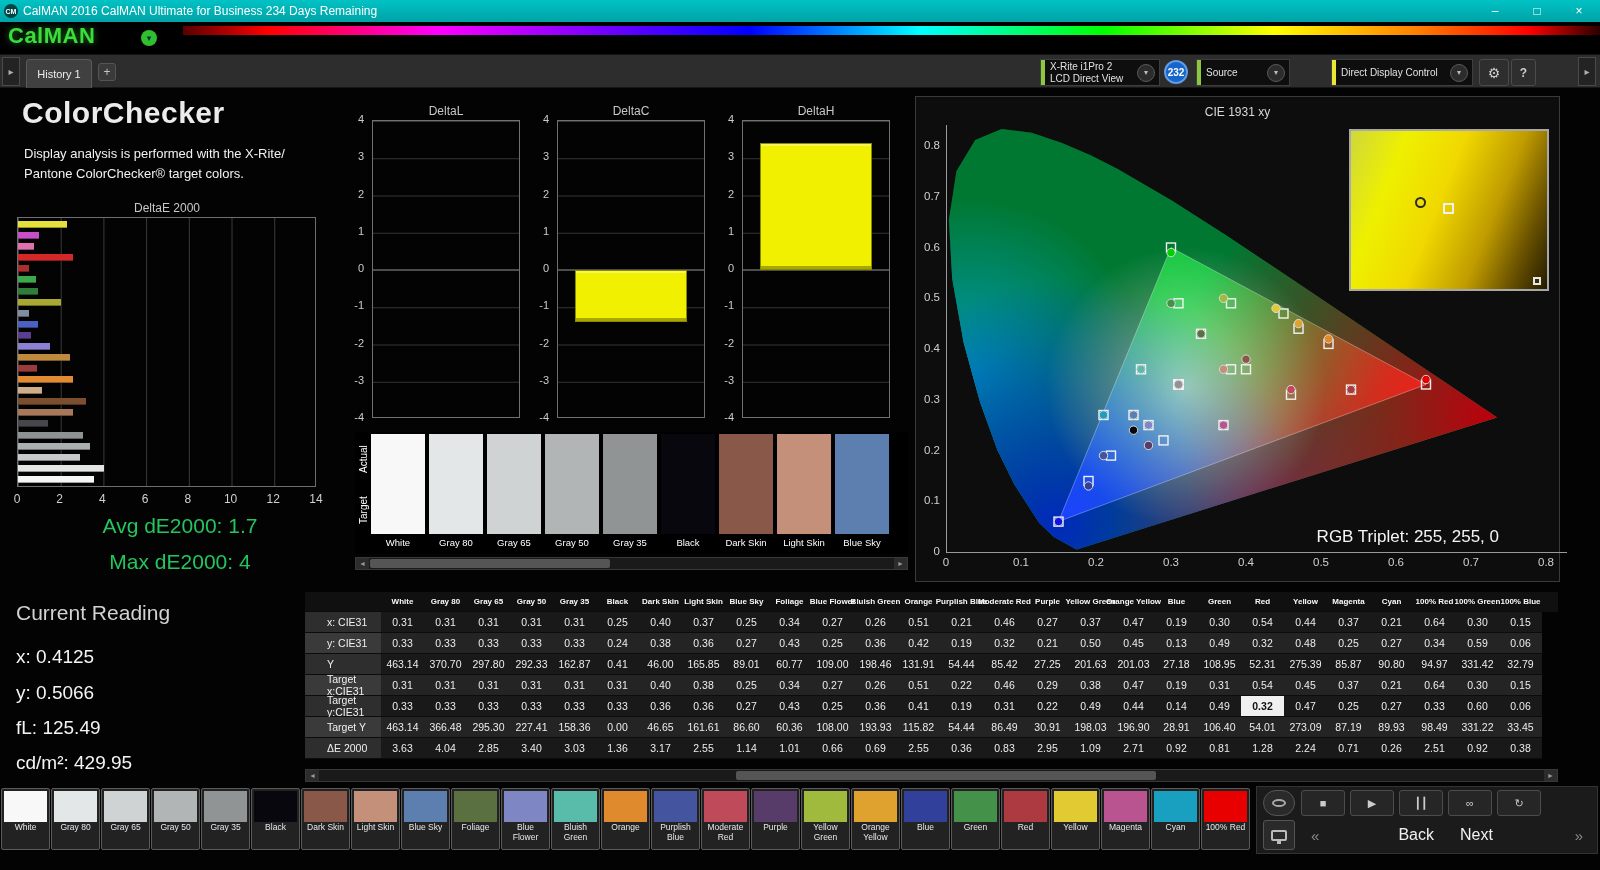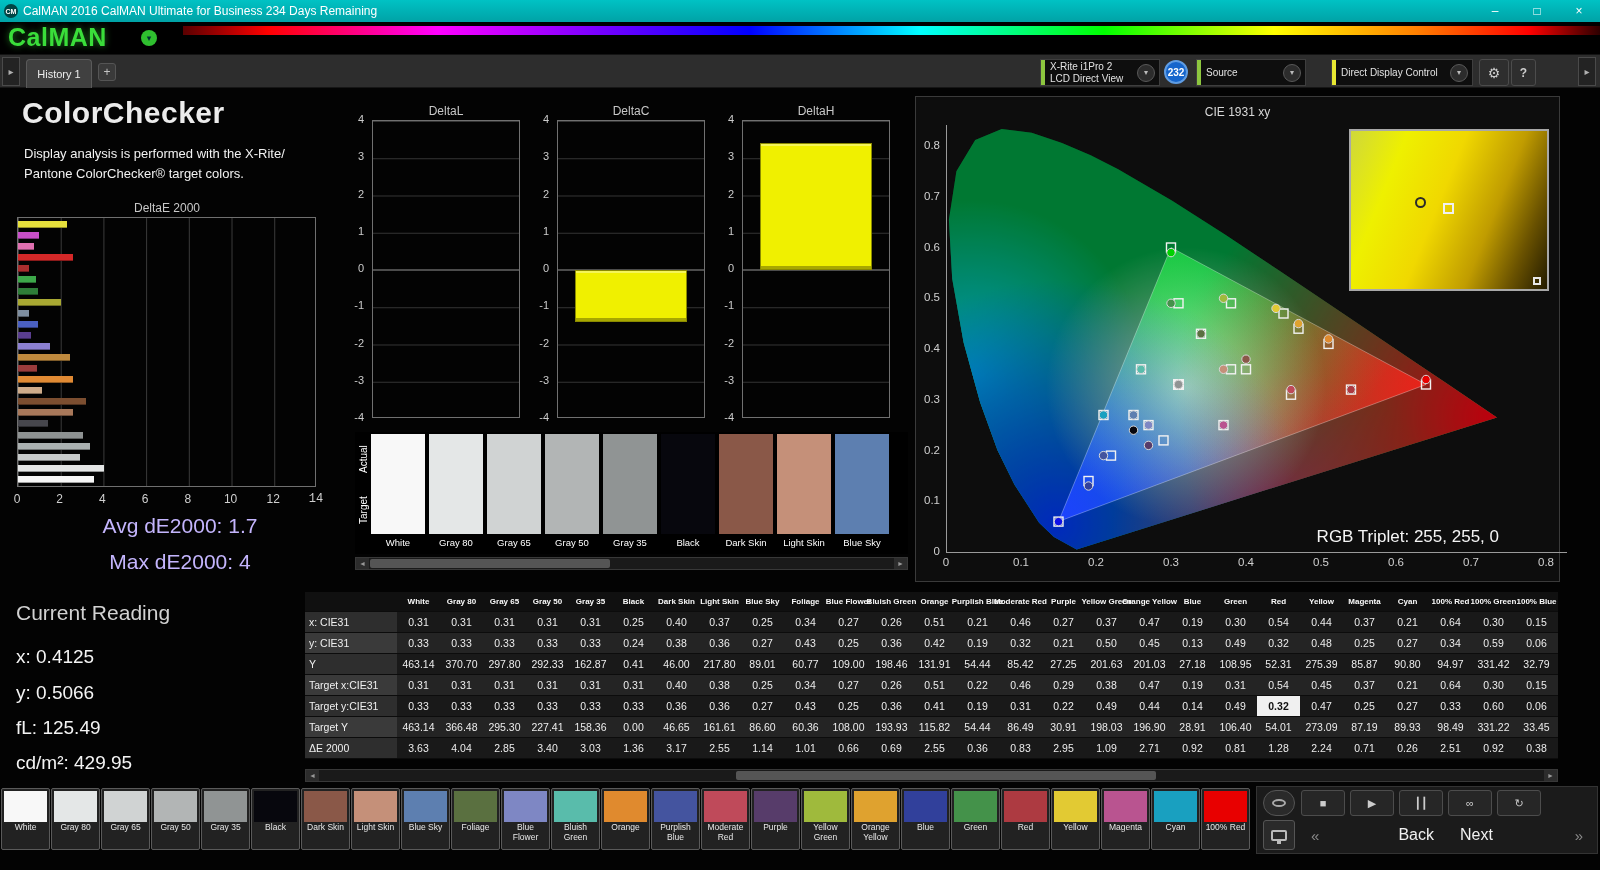--- a/index.html
+++ b/index.html
@@ -10,21 +10,21 @@
   .titlebar{position:absolute;left:0;top:0;width:1600px;height:22px;
     background:linear-gradient(#00c2c4,#00a2a6);display:flex;align-items:center;}
   .tb-icon{width:14px;height:14px;margin:0 5px 0 4px;border-radius:50%;background:#044;
     color:#fff;font-size:7px;font-weight:bold;display:flex;align-items:center;justify-content:center;}
   .tb-title{font-size:12px;color:#fff;}
   .tb-btns{margin-left:auto;display:flex;}
   .tb-btn{width:42px;height:22px;display:flex;align-items:center;justify-content:center;
     color:#fff;font-size:12px;cursor:pointer;}
   
   .logobar{position:absolute;left:0;top:22px;width:1600px;height:32px;background:#000;}
-  .logo-text{position:absolute;left:8px;top:1px;font-size:25px;font-weight:bold;color:#3ade3a;
+  .logo-text{position:absolute;left:8px;top:1px;font-size:22px;font-weight:bold;color:#3ade3a;
     letter-spacing:.5px;text-shadow:0 0 7px rgba(60,220,60,.55);}
   .logo-drop{position:absolute;left:141px;top:8px;width:16px;height:16px;border-radius:50%;
     background:#2fbf2f;color:#033;font-size:9px;display:flex;align-items:center;justify-content:center;}
   .rainbow{position:absolute;left:183px;top:4px;right:0;height:9px;
     background:linear-gradient(90deg,#5a0000,#f00 6%,#f0f 18%,#7b00ff 29%,#0000ff 40%,#00ffff 52%,
       #00ff00 65%,#ffff00 77%,#ff8000 87%,#ff0000 95%,#2c0000 100%);}
   
   .tabbar{position:absolute;left:0;top:54px;width:1600px;height:34px;background:#2d2d2d;
     border-top:1px solid #141414;border-bottom:1px solid #161616;}
   .hist-toggle,.panel-toggle{position:absolute;top:2px;width:18px;height:29px;background:#232323;
@@ -36,38 +36,38 @@
     display:flex;align-items:center;justify-content:center;}
   .tab-add{position:absolute;left:98px;top:8px;width:18px;height:18px;background:#3a3a3a;border:1px solid #555;
     border-radius:3px;color:#c4c4c4;font-size:12px;display:flex;align-items:center;justify-content:center;}
   .dd{position:absolute;top:4px;height:27px;background:#0e0e0e;border:1px solid #3e3e3e;
     display:flex;align-items:center;}
   .dd-bar{width:4px;align-self:stretch;}
   .dd-bar.green{background:#8dc63f;} .dd-bar.yellow{background:#e8e832;}
   .dd-txt{flex:1;padding:0 5px;font-size:10px;line-height:1.2;color:#e2e2e2;white-space:nowrap;overflow:hidden;}
   .dd-circ{width:18px;height:18px;margin-right:4px;border-radius:50%;background:#2c2c2c;border:1px solid #585858;
     color:#bbb;font-size:8px;display:flex;align-items:center;justify-content:center;flex:none;}
-  .dd-meter{left:1040px;width:120px;} .dd-source{left:1196px;width:110px;} .dd-ddc{left:1331px;width:142px;}
+  .dd-meter{left:1040px;width:120px;} .dd-source{left:1196px;width:94px;} .dd-ddc{left:1331px;width:142px;}
   .badge{position:absolute;left:1164px;top:5px;width:24px;height:24px;border-radius:50%;background:#1565cc;
     border:2px solid #5f9ce2;color:#fff;font-size:10px;font-weight:bold;display:flex;align-items:center;justify-content:center;}
   .sq-btn{position:absolute;top:4px;height:27px;background:#2e2e2e;border:1px solid #4c4c4c;border-radius:3px;
     color:#ccc;display:flex;align-items:center;justify-content:center;}
   .sq-btn.gear{left:1479px;width:30px;font-size:14px;}
   .sq-btn.help{left:1511px;width:25px;font-size:12px;font-weight:bold;}
   
   .cc-title{position:absolute;left:22px;top:96px;font-size:30px;color:#ececec;letter-spacing:.5px;font-weight:bold;}
   .cc-desc{position:absolute;left:24px;top:144px;font-size:13px;color:#f2f2f2;line-height:1.5;}
   .de-title{position:absolute;left:17px;top:201px;width:300px;text-align:center;font-size:12px;color:#c8c8c8;}
   .de-chart{position:absolute;left:17px;top:217px;width:299px;height:270px;border:1px solid #6f6f6f;
     background-image:linear-gradient(90deg,#3a3a3a 1px,transparent 1px);background-size:42.71px 100%;}
   .de-bars{display:flex;flex-direction:column;justify-content:space-around;height:100%;padding:1px 0;}
   .de-bar{height:7px;box-shadow:inset 0 -1px rgba(0,0,0,.35);}
   .de-xlabels{position:absolute;left:17px;top:492px;width:299px;height:14px;}
   .de-xlabel{position:absolute;transform:translateX(-50%);font-size:12px;color:#d0d0d0;}
-  .avg,.max{position:absolute;left:10px;width:340px;text-align:center;font-size:21px;color:#c4b5fd;}
+  .avg,.max{position:absolute;left:10px;width:340px;text-align:center;font-size:21px;color:#22c55e;}
   .avg{top:514px;} .max{top:550px;}
   .cr-title{position:absolute;left:16px;top:601px;font-size:21px;color:#d2d2d2;}
   .cr-val{position:absolute;left:16px;font-size:19px;color:#f4f4f4;}
   
   .delta-chart{position:absolute;top:104px;width:182px;height:330px;}
   .delta-title{position:absolute;left:34px;top:0;width:148px;text-align:center;font-size:12px;color:#c8c8c8;}
   .delta-ylabels{position:absolute;left:0;top:16px;width:30px;height:298px;}
   .delta-ylabel{position:absolute;right:4px;width:26px;text-align:right;font-size:11px;color:#ccc;}
   .delta-plot{position:absolute;left:34px;top:16px;width:148px;height:298px;border:1px solid #707070;
     background-image:linear-gradient(#343434 1px,transparent 1px);background-size:100% 37.25px;}
@@ -105,22 +105,22 @@
   .inset-circle{position:absolute;left:64px;top:66px;width:11px;height:11px;border:2px solid #2a2a2a;border-radius:50%;}
   .inset-square{position:absolute;left:92px;top:72px;width:11px;height:11px;border:2px solid #f0f0f0;}
   .inset-corner{position:absolute;left:182px;top:146px;width:8px;height:8px;border:2px solid #e8e8e8;}
   .rgb-triplet{position:absolute;right:60px;top:430px;font-size:17px;color:#f5f5f5;}
   .pt-target{fill:none;stroke:#f2f2f2;stroke-width:1.4;}
   .pt-actual{stroke:#d8d8d8;stroke-width:1;}
   
   .dtable{position:absolute;left:305px;top:592px;width:1253px;}
   .trow{display:flex;height:21px;}
   .trow.thead{height:20px;background:#101010;}
-  .tlabel{width:92px;flex:none;font-size:10.5px;color:#f0f0f0;display:flex;align-items:center;
-    padding-left:4px;border-bottom:1px solid #0c0c0c;}
+  .tlabel{width:76px;flex:none;font-size:10.5px;color:#f0f0f0;display:flex;align-items:center;
+    padding-left:22px;border-bottom:1px solid #0c0c0c;}
   .trow.odd .tlabel{background:#2e2e2e;} .trow.even .tlabel{background:#3a3a3a;}
   .tcell{width:43px;flex:none;display:flex;align-items:center;justify-content:center;
     font-size:10.5px;color:#ececec;border-bottom:1px solid #0c0c0c;}
   .trow.odd .tcell{background:#191919;} .trow.even .tcell{background:#242424;}
   .tcell.th{font-size:8px;font-weight:bold;white-space:nowrap;background:transparent;color:#fafafa;}
   .tcell.hl{background:#f0f0f0 !important;color:#101010;font-weight:bold;}
   
   .bottoms{position:absolute;left:1px;top:788px;width:1252px;height:64px;display:flex;gap:1px;overflow:hidden;}
   .cbtn{width:49px;height:62px;flex:none;background:#222;border:1px solid #5a5a5a;border-radius:2px;
     padding:2px;cursor:pointer;}
@@ -228,21 +228,21 @@
       </div>
   </div>
   <div class="de-xlabels" id="de-xlabels">
       <span class="de-xlabel" style="left: 0%;">0</span>
       <span class="de-xlabel" style="left: 14.2857%;">2</span>
       <span class="de-xlabel" style="left: 28.5714%;">4</span>
       <span class="de-xlabel" style="left: 42.8571%;">6</span>
       <span class="de-xlabel" style="left: 57.1429%;">8</span>
       <span class="de-xlabel" style="left: 71.4286%;">10</span>
       <span class="de-xlabel" style="left: 85.7143%;">12</span>
-      <span class="de-xlabel" style="left: 100%; font-family: Liberation Mono, monospace;">14</span>
+      <span class="de-xlabel" style="left: 100%;">14</span>
     </div>
   <div class="avg">Avg dE2000: 1.7</div>
   <div class="max">Max dE2000: 4</div>
   <div class="cr-title">Current Reading</div>
   <div class="cr-val" style="top:646px">x: 0.4125</div>
   <div class="cr-val" style="top:682px">y: 0.5066</div>
   <div class="cr-val" style="top:717px">fL: 125.49</div>
   <div class="cr-val" style="top:752px">cd/m²: 429.95</div>
 
   <div class="delta-chart" style="left:338px">
@@ -589,21 +589,21 @@
       </div>
       <div class="trow odd">
         <div class="tlabel">Y</div>
         <div class="tcell">463.14</div>
         <div class="tcell">370.70</div>
         <div class="tcell">297.80</div>
         <div class="tcell">292.33</div>
         <div class="tcell">162.87</div>
         <div class="tcell">0.41</div>
         <div class="tcell">46.00</div>
-        <div class="tcell">217.80</div>
+        <div class="tcell">165.85</div>
         <div class="tcell">89.01</div>
         <div class="tcell">60.77</div>
         <div class="tcell">109.00</div>
         <div class="tcell">198.46</div>
         <div class="tcell">131.91</div>
         <div class="tcell">54.44</div>
         <div class="tcell">85.42</div>
         <div class="tcell">27.25</div>
         <div class="tcell">201.63</div>
         <div class="tcell">201.03</div>

